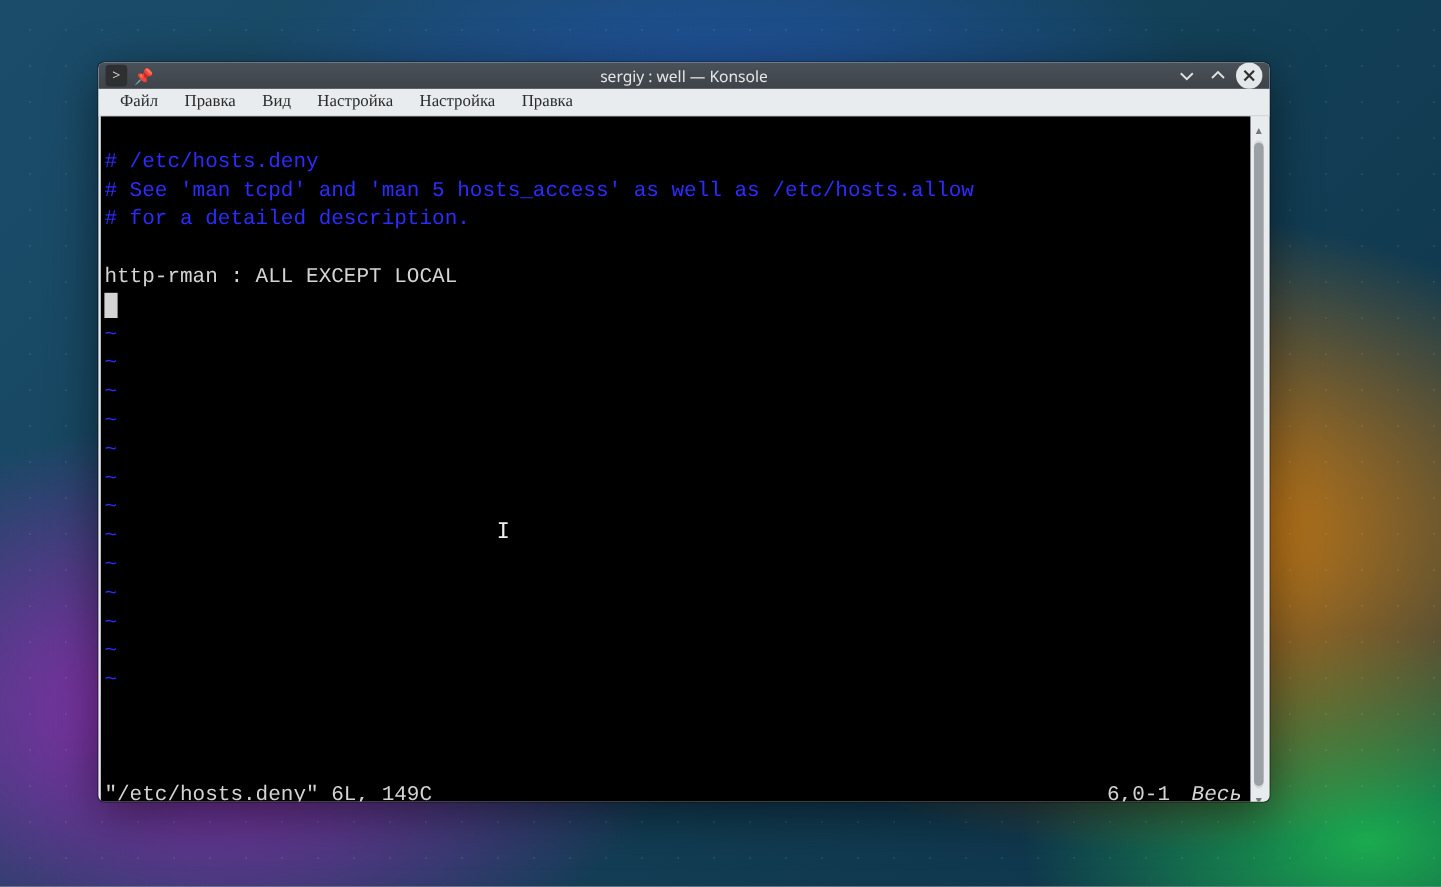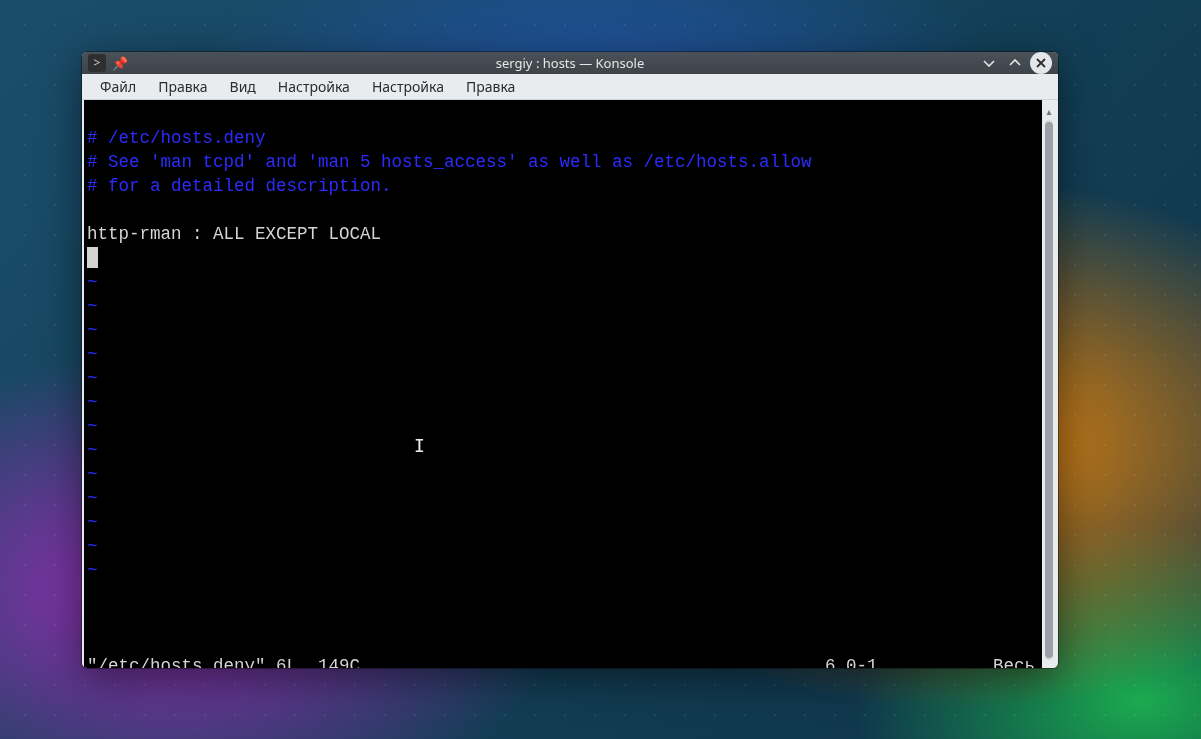--- a/index.html
+++ b/index.html
@@ -72,20 +72,21 @@
   .menubar {
     height: 28px;
     background: #e9ecee;
     border-bottom: 1px solid #cfd3d6;
     display: flex;
     align-items: center;
     padding: 0 8px;
     gap: 2px;
     font-size: 14px;
     color: #2c2c2c;
+    font-family: Liberation Serif, serif;
   }
   .menu-item { padding: 3px 10px; border-radius: 3px; cursor: pointer; }
   .terminal-wrap {
     flex: 1;
     display: flex;
     margin: 0 2px;
   }
   .terminal {
     flex: 1;
     background: #000;
@@ -102,22 +103,22 @@
   .tilde   { color: #2c2cff; }
   .normal  { color: #d4d4d4; }
   .status-row {
     position: absolute;
     bottom: 2px;
     left: 3px;
     right: 3px;
     display: flex;
   }
   .status-left { flex: 1; }
-  .status-pos  { width: 150px; text-align: left; }
-  .status-right{ width: 60px; text-align: right; padding-right: 4px;}
+  .status-pos  { width: 150px; text-align: right; }
+  .status-right{ width: 60px; text-align: right; padding-right: 4px; font-style: italic;}
   .cursor-block {
     display: inline-block;
     width: 10.5px; height: 21px;
     background: #d4d4d4;
     vertical-align: text-bottom;
   }
   .scrollbar {
     width: 14px;
     background: #e9ecee;
     display: flex;
@@ -142,21 +143,21 @@
 <div class="desktop">
   <div class="dots"></div>
 
   <div class="window">
 
     <div class="titlebar">
       <div class="left-group">
         <span class="title-icon">&gt;</span>
         <span class="pin-icon">📌</span>
       </div>
-      <span class="title-text">sergiy : hosts — Konsole</span>
+      <span class="title-text">sergiy : well — Konsole</span>
       <div class="right-group">
         <span class="win-btn">
           <svg width="14" height="14" viewBox="0 0 14 14">
             <polyline points="2,5 7,10 12,5" fill="none" stroke="#e2e2e2" stroke-width="1.6"></polyline>
           </svg>
         </span>
         <span class="win-btn">
           <svg width="14" height="14" viewBox="0 0 14 14">
             <polyline points="2,9 7,4 12,9" fill="none" stroke="#e2e2e2" stroke-width="1.6"></polyline>
           </svg>

